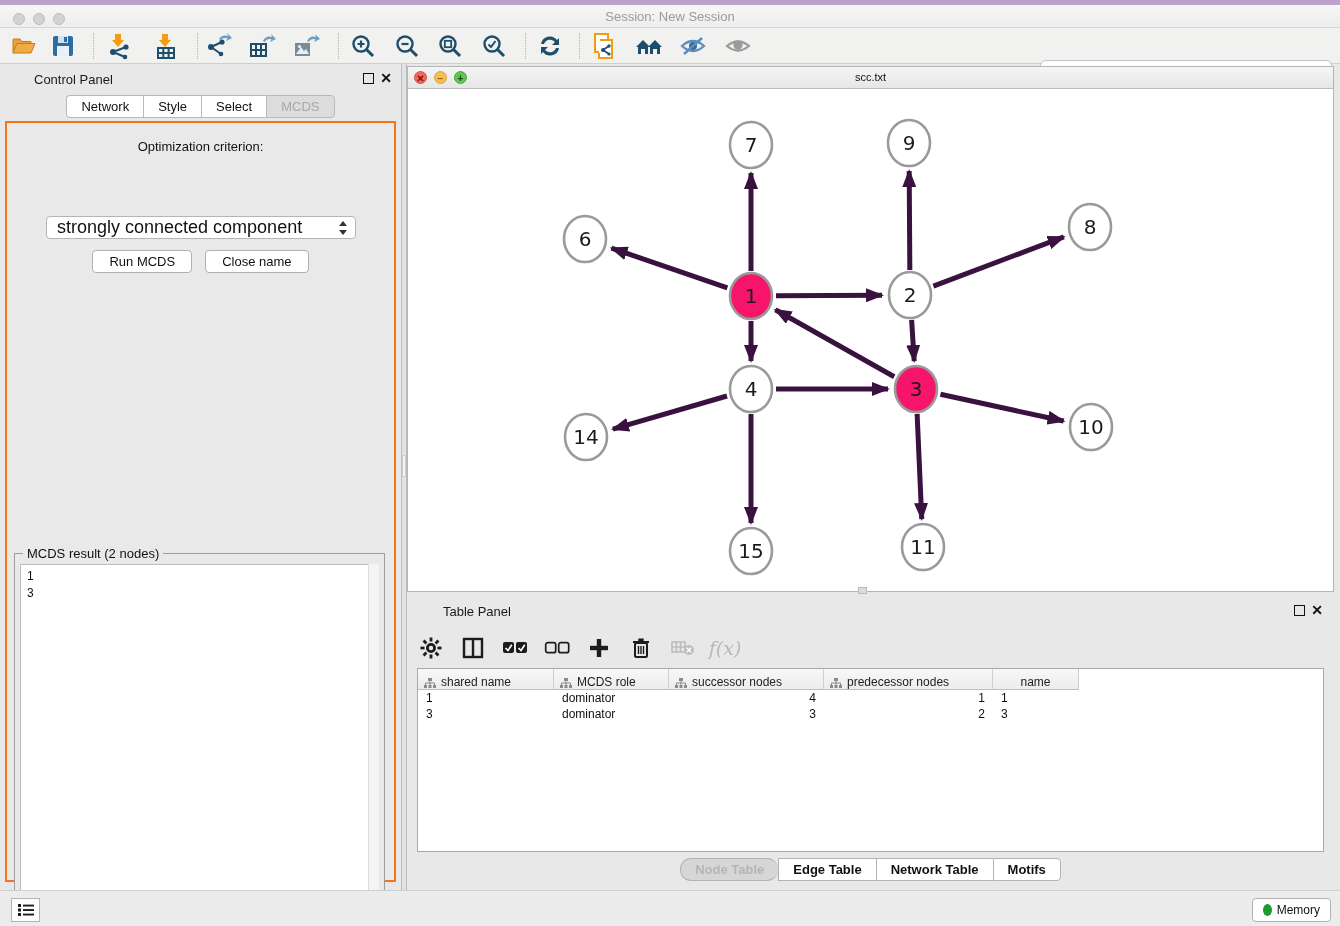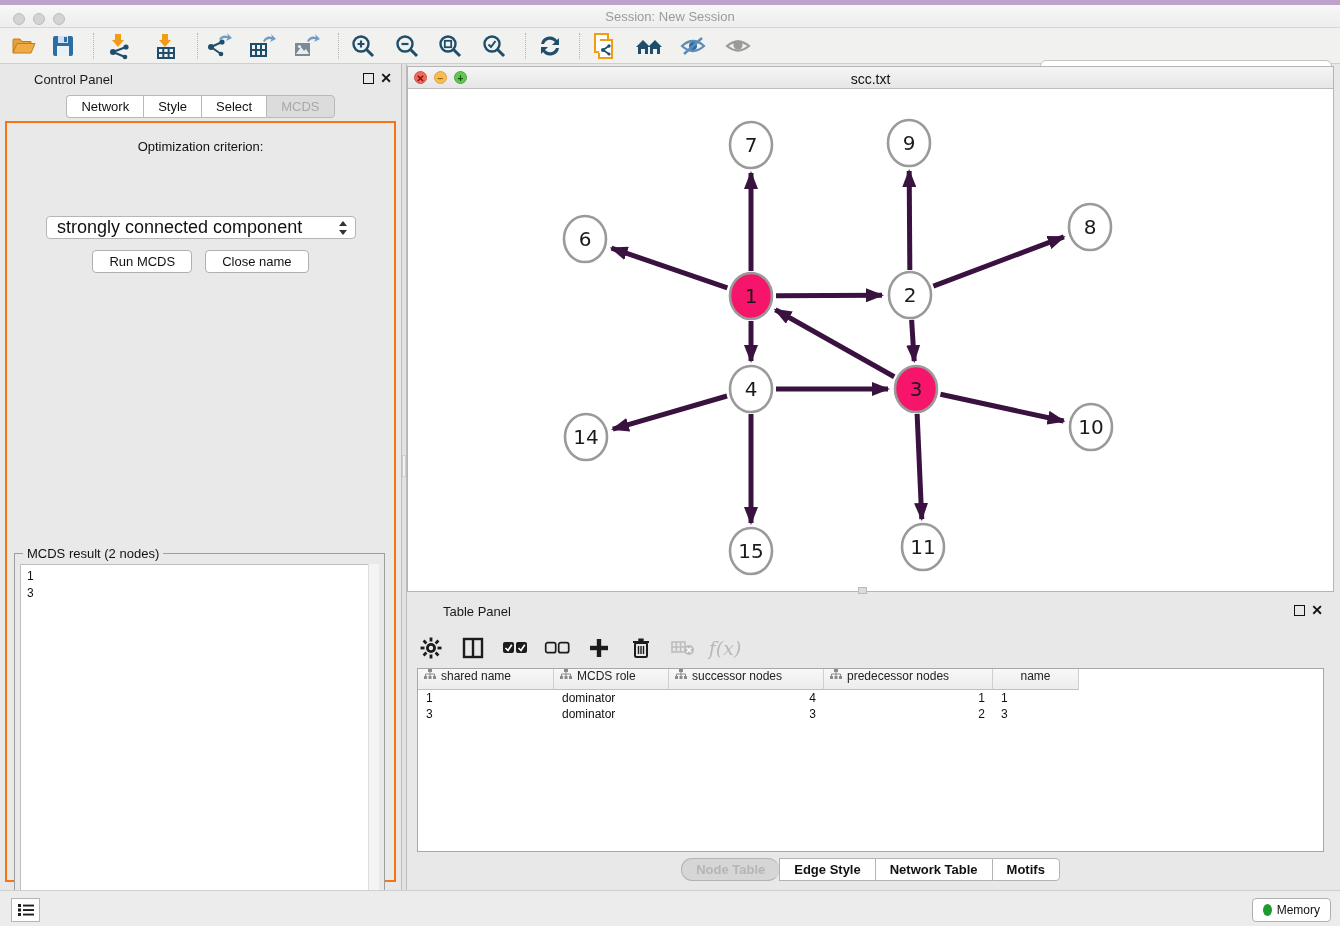--- a/index.html
+++ b/index.html
@@ -73,37 +73,37 @@
     background:#f2f2f2; border:1px solid #cfcfcf; }
   .hgrip { position:absolute; left:858px; top:587px; width:9px; height:7px;
     background:#dcdcdc; border:1px solid #bbb; }
 
   
   .net-window { position:absolute; left:407px; top:66px; width:927px; height:526px;
     background:#fff; border:1px solid #b5b5b5; }
   .net-titlebar { position:absolute; left:0; top:0; right:0; height:22px;
     background:linear-gradient(#f5f5f5,#e6e6e6); border-bottom:1px solid #bcbcbc; }
   .net-titlebar .nt-title { position:absolute; left:0; right:0; top:4px; text-align:center;
-    font-size:14px; color:#111; }
+    font-size:11px; color:#111; }
   .nlight { position:absolute; top:4px; width:13px; height:13px; border-radius:50%;
     font-size:10px; font-weight:bold; text-align:center; line-height:13px; }
   .nlight.red { left:6px; background:#ee6a5f; border:1px solid #d55147; color:#7e1007; }
   .nlight.yellow { left:26px; background:#f6be50; border:1px solid #dfa13a; color:#925a09; }
   .nlight.green { left:46px; background:#62c554; border:1px solid #4aa63e; color:#12560b; }
   .net-canvas { position:absolute; left:0; top:22px; width:925px; height:502px; background:#fff; }
 
   
   .table-panel { position:absolute; left:407px; top:596px; width:927px; height:292px; background:#e8e8e8; }
   .tp-toolbar { position:absolute; left:10px; top:26px; height:40px; display:flex; align-items:flex-end; gap:14px; }
   .tp-icon { width:28px; height:28px; display:flex; align-items:center; justify-content:center; }
   .tbl-wrap { position:absolute; left:10px; top:72px; width:907px; height:184px; background:#fff;
     border:1px solid #a8a8a8; overflow:hidden; }
   .tbl-header { display:flex; height:21px; }
   .th-cell { background:linear-gradient(#f8f8f8,#ececec); border-right:1px solid #cfcfcf;
-    border-bottom:1px solid #bfbfbf; font-size:12px; color:#222; display:flex; align-items:flex-start;
+    border-bottom:1px solid #bfbfbf; font-size:12px; color:#222; display:flex; align-items:flex-end;
     padding:0 6px; gap:5px; }
   .th-cell.center { justify-content:center; }
   .tbl-row { display:flex; height:16px; }
   .td-cell { font-size:12px; color:#111; padding:0 8px; line-height:16px; white-space:nowrap; }
   .td-cell.right { text-align:right; }
   .tp-tabs { position:absolute; left:0; right:0; top:262px; display:flex; justify-content:center; }
   .tp-tabs .tab { font-size:13px; font-weight:bold; padding:3px 14px; background:#fff;
     border:1px solid #b3b3b3; border-right:none; color:#111; }
   .tp-tabs .tab:first-child { border-radius:4px 0 0 4px; }
   .tp-tabs .tab:last-child { border-right:1px solid #b3b3b3; border-radius:0 4px 4px 0; }
@@ -512,21 +512,21 @@
           <div class="td-cell" style="width: 136px;">3</div>
           <div class="td-cell" style="width: 115px;">dominator</div>
           <div class="td-cell right" style="width: 155px;">3</div>
           <div class="td-cell right" style="width: 169px;">2</div>
           <div class="td-cell" style="width: 86px;">3</div>
         </div>
       </div>
   </div>
   <div class="tp-tabs" id="tp-tabs">
       <div class="tab active">Node Table</div>
-      <div class="tab">Edge Style</div>
+      <div class="tab">Edge Table</div>
       <div class="tab">Network Table</div>
       <div class="tab">Motifs</div>
     </div>
 </div>
 
 <div class="statusbar">
   <div class="list-btn">
     <svg width="16" height="14" viewBox="0 0 16 14">
       <g fill="#1c1c1c">
         <rect x="0" y="1" width="3" height="3"></rect>

